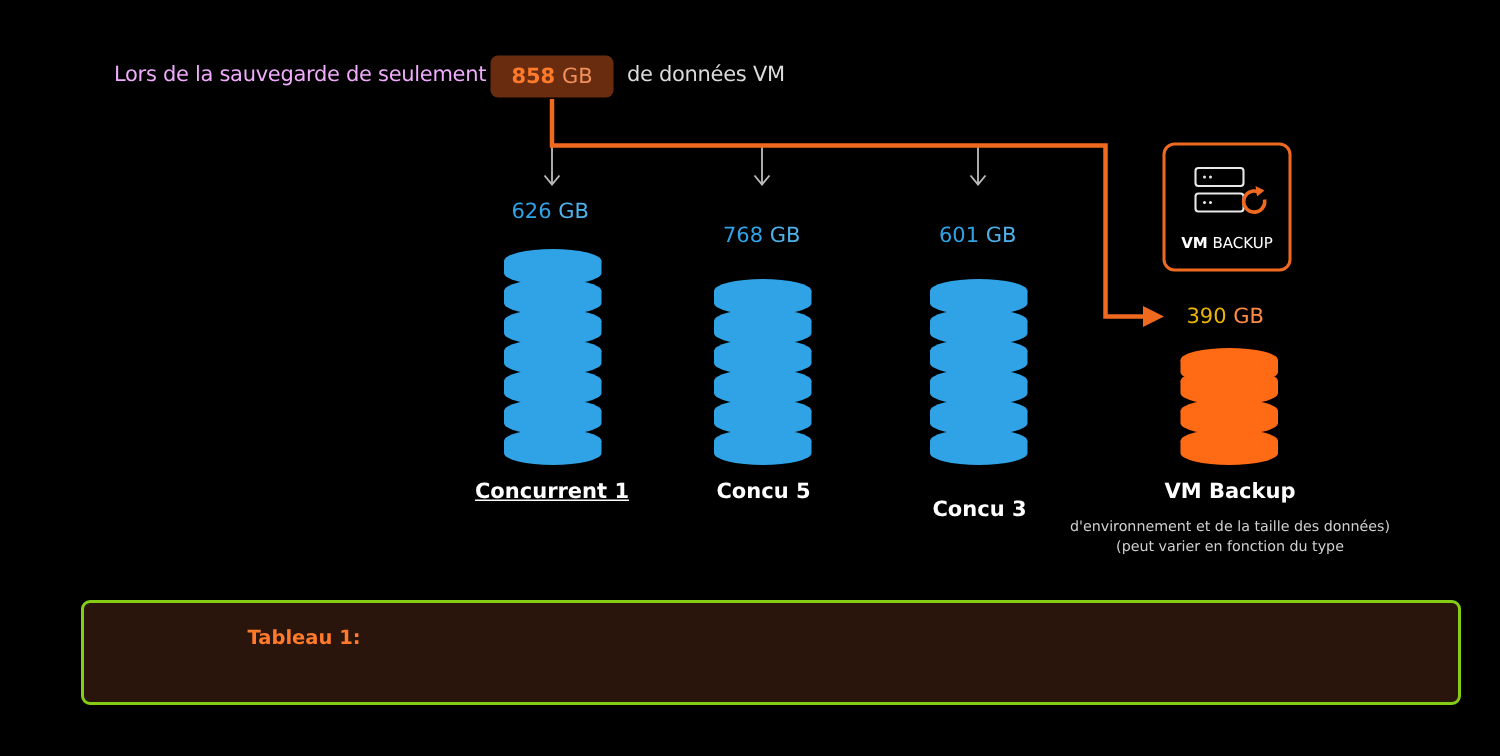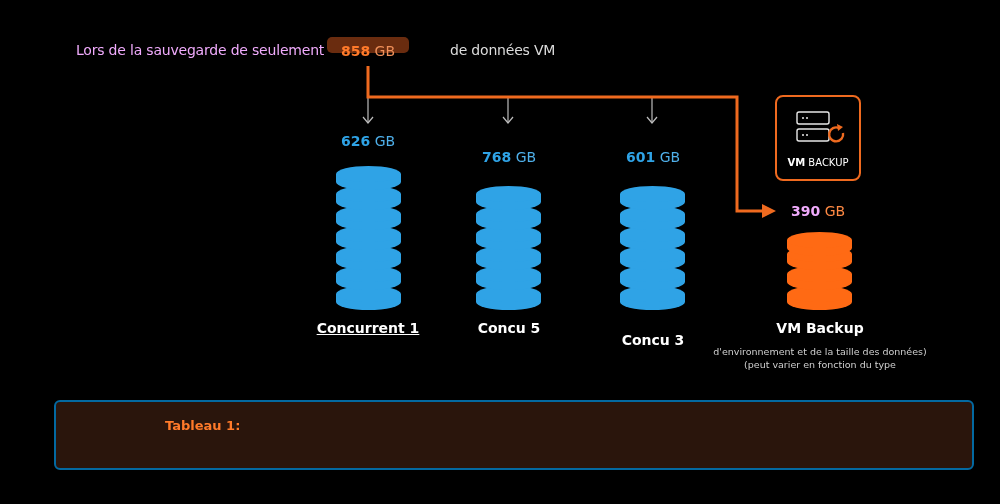--- a/index.html
+++ b/index.html
@@ -1,34 +1,34 @@
 <!DOCTYPE html>
 <html><head>
 <meta charset="utf-8">
 <style>
   html,body{margin:0;padding:0;background:#000;}
   body{width:1000px;height:504px;position:relative;overflow:hidden;font-family:"DejaVu Sans","Liberation Sans",sans-serif;color:#e6e6e6;}
   .abs{position:absolute;}
   .intro{top:42px;left:76px;font-size:14px;color:#f0abfc;letter-spacing:-0.2px;}
-  .intro2{top:42px;left:418px;font-size:14px;color:#dcdcdc;letter-spacing:-0.2px;margin-left:32px;}
-  .badge{top:37px;left:327px;width:82px;height:16px;background:#6a2c0f;border-radius:5px;text-align:center;line-height:28px;font-size:14px;}
+  .intro2{top:42px;left:418px;font-size:14px;color:#dcdcdc;letter-spacing:-0.2px;}
+  .badge{top:37px;left:327px;width:82px;height:28px;background:#6a2c0f;border-radius:5px;text-align:center;line-height:28px;font-size:14px;}
   .badge .num{font-weight:bold;color:#ff7a2a;}
   .badge .unit{color:#f0905a;}
   .val{font-size:14px;}
-  .val .num{font-weight:bold;}
+  .val .num{font-weight:normal;}
   .blue .num{color:#2fa3e6;}
   .blue .unit{color:#4fb0ea;}
-  .orange .num{color:#f0abfc;}
+  .orange .num{color:#eab308;}
   .orange .unit{color:#ff8a44;}
   .label{font-size:14px;font-weight:bold;color:#fff;text-align:center;width:160px;}
   .note{font-size:9.5px;color:#cfcfcf;text-align:center;width:260px;line-height:13px;}
   .vmbox{left:775px;top:95px;width:86px;height:86px;border:2px solid #ef6a1f;border-radius:8px;box-sizing:border-box;}
   .vmbox-label{position:absolute;top:60px;left:0;width:100%;text-align:center;font-size:10px;color:#fff;}
   .vmbox-label b{font-weight:bold;text-align:right;}
-  .caption-box{left:54px;top:400px;width:920px;height:70px;background:#2a150c;border:2px solid #0369a1;border-radius:6px;box-sizing:border-box;}
+  .caption-box{left:54px;top:400px;width:920px;height:70px;background:#2a150c;border:2px solid #84cc16;border-radius:6px;box-sizing:border-box;}
   .cap-title{position:absolute;left:109px;top:16px;font-size:13px;font-weight:bold;color:#ff7a2a;}
   .cap-text{position:absolute;left:188px;top:16px;font-size:13px;color:#e4e4e4;line-height:18px;width:680px;}
 </style>
 </head>
 <body>
 
 <div class="abs intro">Lors de la sauvegarde de seulement</div>
 <div class="abs badge">
   <span class="num">858</span>
   <span class="unit">GB</span>

